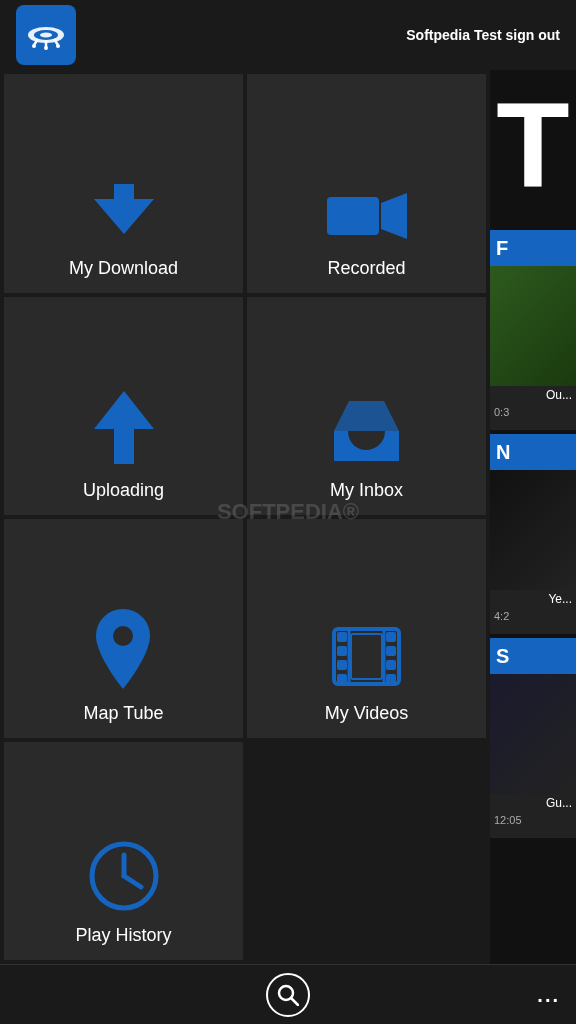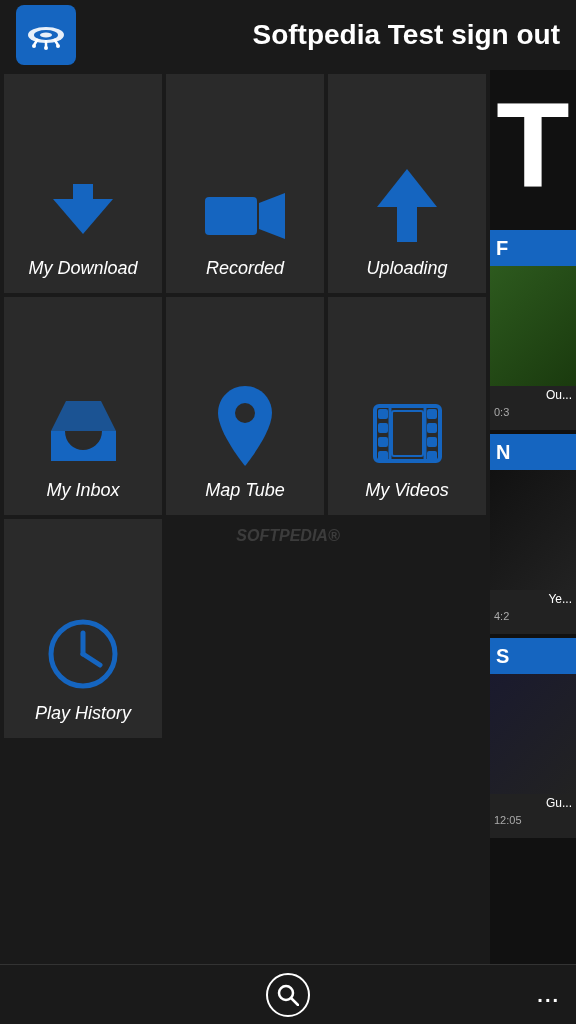--- a/index.html
+++ b/index.html
@@ -38,41 +38,40 @@
       flex-shrink: 0;
     }
 
     .app-logo svg {
       width: 44px;
       height: 44px;
     }
 
     .header-title {
       margin-left: auto;
-      font-size: 28px;
+      font-size: 14px;
       font-weight: bold;
       color: #ffffff;
       white-space: nowrap;
     }
 
     
     .main-content {
       display: flex;
       height: calc(1024px - 70px - 60px);
     }
 
     .grid-area {
       width: 490px;
       flex-shrink: 0;
       padding: 4px;
       display: grid;
-      grid-template-columns: 1fr 1fr 1fr;
+      grid-template-columns: 1fr 1fr;
       grid-template-rows: repeat(4, 1fr);
       gap: 4px;
-      font-style: italic;
     }
 
     .tile {
       background-color: #2a2a2a;
       display: flex;
       flex-direction: column;
       align-items: center;
       justify-content: flex-end;
       padding-bottom: 14px;
       cursor: pointer;
@@ -158,26 +157,25 @@
       text-align: right;
     }
 
     
     .watermark {
       position: absolute;
       top: 50%;
       left: 50%;
       transform: translate(-50%, -50%);
       color: rgba(255,255,255,0.15);
-      font-size: 16px;
+      font-size: 22px;
       font-weight: bold;
       white-space: nowrap;
       pointer-events: none;
       z-index: 10;
-      margin-top: 24px;
     }
 
     
     .bottom-bar {
       height: 60px;
       background-color: #1a1a1a;
       display: flex;
       align-items: center;
       justify-content: center;
       position: relative;

